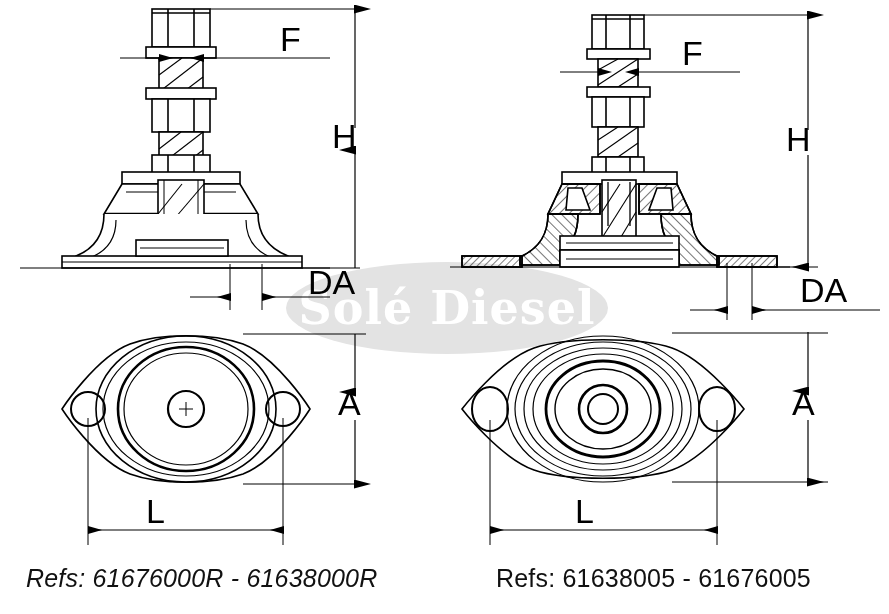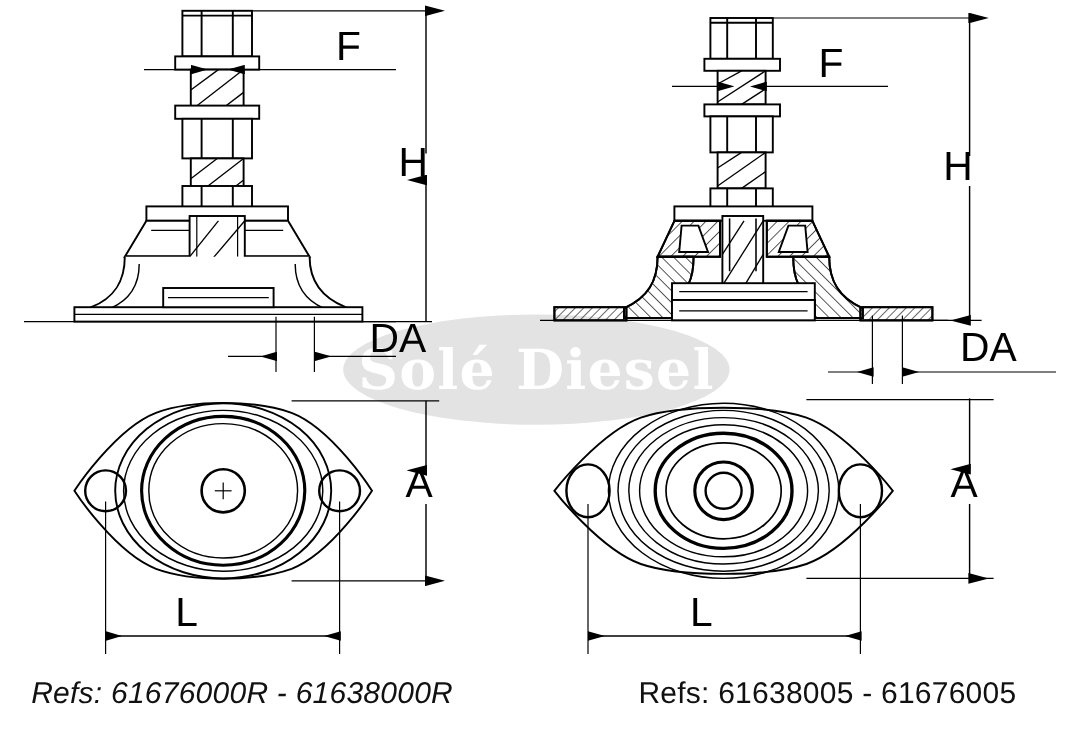--- a/index.html
+++ b/index.html
@@ -325,13 +325,13 @@
 <div class="dim-label dim-big" style="left:338px;top:386px;">A</div>
 <div class="dim-label dim-big" style="left:146px;top:494px;">L</div>
 
 <div class="dim-label dim-big" style="left:682px;top:36px;">F</div>
 <div class="dim-label dim-big" style="left:786px;top:122px;">H</div>
 <div class="dim-label dim-big" style="left:800px;top:273px;">DA</div>
 <div class="dim-label dim-big" style="left:792px;top:386px;">A</div>
 <div class="dim-label dim-big" style="left:575px;top:494px;">L</div>
 
 <div class="refs" style="left:26px;top:564px;font-style:italic;">Refs: 61676000R - 61638000R</div>
-<div class="refs" style="left:496px;top:564px;margin-left:36px;">Refs: 61638005 - 61676005</div>
+<div class="refs" style="left:496px;top:564px;">Refs: 61638005 - 61676005</div>
 
 </body></html>

